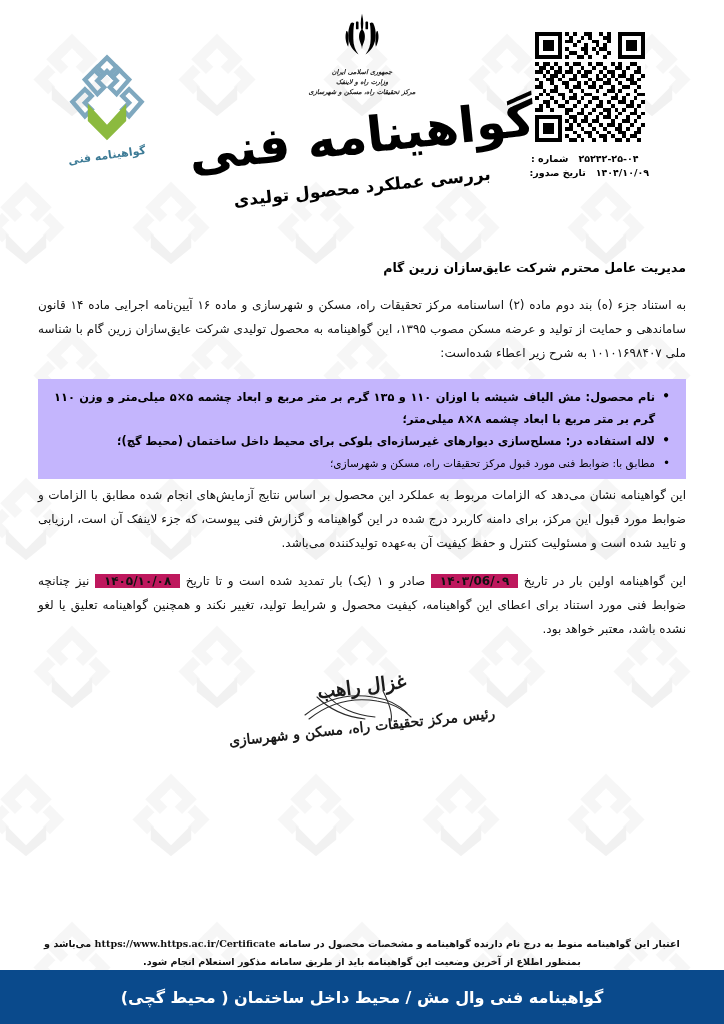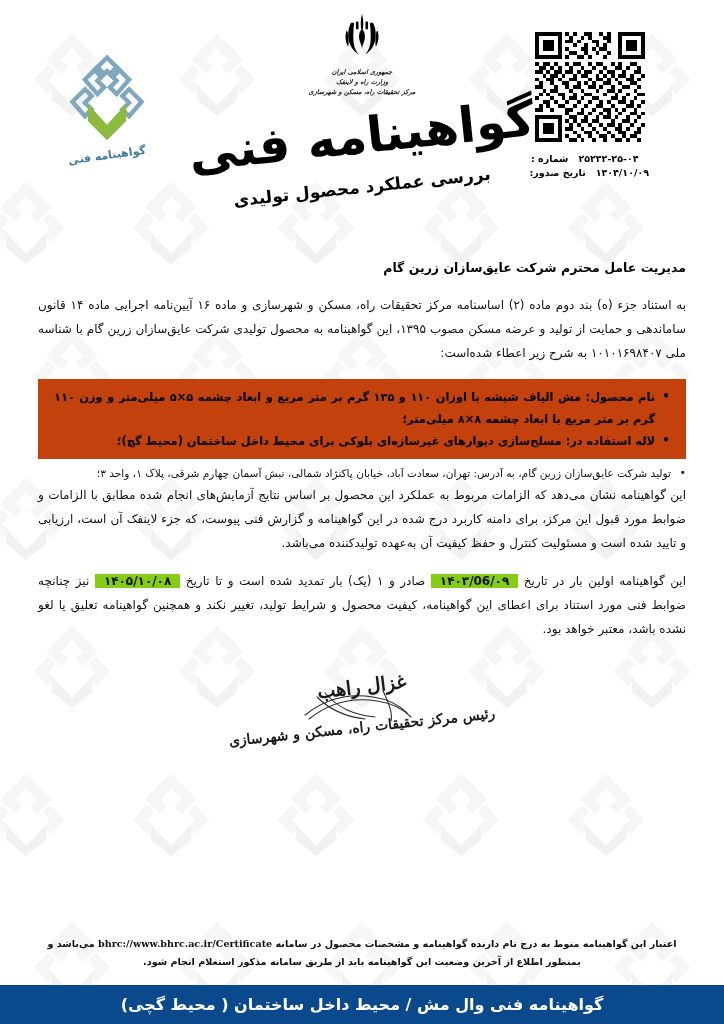--- a/index.html
+++ b/index.html
@@ -145,21 +145,21 @@
   .body-para {
     font-size: 12px;
     line-height: 2.0;
     text-align: justify;
     color: #111;
     margin: 0 0 14px 0;
   }
 
   
   #spec-box {
-    background: #c2410c;
+    background: #c4b5fd;
     padding: 7px 16px 6px 16px;
     margin: 8px 0 4px 0;
   }
   #spec-box ul { list-style: none; margin: 0; padding: 0; }
   #spec-box li {
     position: relative;
     padding-right: 15px;
     font-size: 11.4px;
     line-height: 1.95;
     color: #000;
@@ -185,21 +185,21 @@
     text-align: justify;
   }
   #origin-list li::before {
     content: "•";
     position: absolute;
     right: 0; top: -1px;
     font-size: 11px;
   }
 
   .hl-date {
-    background: #84cc16;
+    background: #be185d;
     padding: 0 9px;
     font-weight: 600;
   }
 
   
   #signature-block {
     margin: 34px 0 0 0;
     text-align: center;
     position: relative;
     height: 104px;
@@ -235,21 +235,21 @@
     line-height: 1.95;
     text-align: center;
     color: #111;
     font-weight: 600;
   }
   #footer-note .url { font-family: "DejaVu Serif", "Liberation Serif", serif; font-weight: 700; }
 
   #footer-banner {
     position: absolute;
     bottom: 0; left: 0; right: 0;
-    height: 39px;
+    height: 54px;
     background: #0a4a8c;
     color: #ffffff;
     display: flex;
     align-items: center;
     justify-content: center;
     font-size: 16px;
     font-weight: 700;
     letter-spacing: .2px;
   }
 </style>
@@ -907,25 +907,25 @@
   <div id="content">
 
     <div id="addressee">مدیریت عامل محترم شرکت عایق‌سازان زرین گام</div>
 
     <p class="body-para">به استناد جزء (ه) بند دوم ماده (۲) اساسنامه مرکز تحقیقات راه، مسکن و شهرسازی و ماده ۱۶ آیین‌نامه اجرایی ماده ۱۴ قانون ساماندهی و حمایت از تولید و عرضه مسکن مصوب ۱۳۹۵، این گواهینامه به محصول تولیدی شرکت عایق‌سازان زرین گام با شناسه ملی ۱۰۱۰۱۶۹۸۴۰۷ به شرح زیر اعطاء شده‌است:</p>
 
     <div id="spec-box">
       <ul>
         <li>نام محصول: مش الیاف شیشه با اوزان ۱۱۰ و ۱۳۵ گرم بر متر مربع و ابعاد چشمه ۵×۵ میلی‌متر و وزن ۱۱۰ گرم بر متر مربع با ابعاد چشمه ۸×۸ میلی‌متر؛</li>
         <li>لاله استفاده در: مسلح‌سازی دیوارهای غیرسازه‌ای بلوکی برای محیط داخل ساختمان (محیط گچ)؛</li>
+        <li class="plain">مطابق با: ضوابط فنی مورد قبول مرکز تحقیقات راه، مسکن و شهرسازی؛</li>
       </ul>
     </div>
 
     <ul id="origin-list">
-      <li>تولید شرکت عایق‌سازان زرین گام، به آدرس: تهران، سعادت آباد، خیابان پاکنژاد شمالی، نبش آسمان چهارم شرقی، پلاک ۱، واحد ۳؛</li>
     </ul>
 
     <p class="body-para" style="">این گواهینامه نشان می‌دهد که الزامات مربوط به عملکرد این محصول بر اساس نتایج آزمایش‌های انجام شده مطابق با الزامات و ضوابط مورد قبول این مرکز، برای دامنه کاربرد درج شده در این گواهینامه و گزارش فنی پیوست، که جزء لاینفک آن است، ارزیابی و تایید شده است و مسئولیت کنترل و حفظ کیفیت آن به‌عهده تولیدکننده می‌باشد.</p>
 
     <p class="body-para">
       <span>این گواهینامه اولین بار در تاریخ </span><span class="hl-date">۱۴۰۳/06/۰۹</span><span> صادر و ۱ (یک) بار تمدید شده است و تا تاریخ </span><span class="hl-date">۱۴۰۵/۱۰/۰۸</span><span> نیز چنانچه ضوابط فنی مورد استناد برای اعطای این گواهینامه، کیفیت محصول و شرایط تولید، تغییر نکند و همچنین گواهینامه تعلیق یا لغو نشده باشد، معتبر خواهد بود.</span>
     </p>
 
     <div id="signature-block">
       <span id="signature-name">غزال راهب</span>
@@ -935,20 +935,20 @@
           <path d="M22 34 C42 18 66 12 90 16 C104 18 116 24 124 32"></path>
           <path d="M30 12 C44 26 60 32 78 34"></path>
           <path d="M38 8 C52 24 68 30 88 32"></path>
           <path d="M96 6 C102 18 106 28 104 36"></path>
         </g>
       </svg>
       <span id="signature-title">رئیس مرکز تحقیقات راه، مسکن و شهرسازی</span>
     </div>
 
     <div id="footer-note">
-      <span>اعتبار این گواهینامه منوط به درج نام دارنده گواهینامه و مشخصات محصول در سامانه </span><span class="url">bhrc://www.bhrc.ac.ir/Certificate</span><span> می‌باشد و بمنظور اطلاع از آخرین وضعیت این گواهینامه باید از طریق سامانه مذکور استعلام انجام شود.</span>
+      <span>اعتبار این گواهینامه منوط به درج نام دارنده گواهینامه و مشخصات محصول در سامانه </span><span class="url">https://www.https.ac.ir/Certificate</span><span> می‌باشد و بمنظور اطلاع از آخرین وضعیت این گواهینامه باید از طریق سامانه مذکور استعلام انجام شود.</span>
     </div>
   </div>
 
   <div id="footer-banner">
     <span>گواهینامه فنی وال مش / محیط داخل ساختمان ( محیط گچی)</span>
   </div>
 </div>
 
 </body></html>

